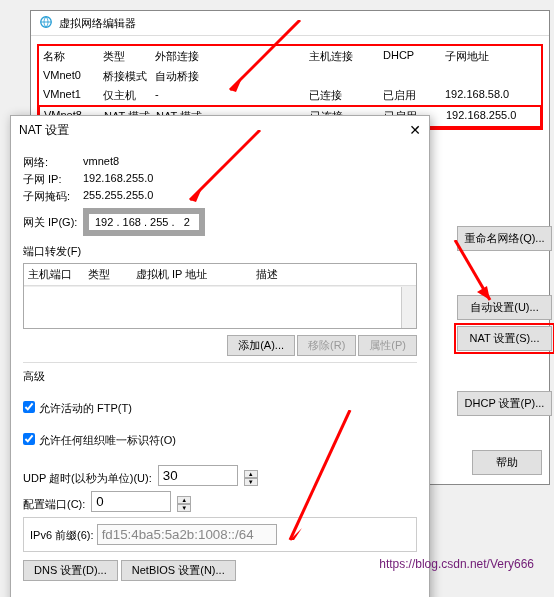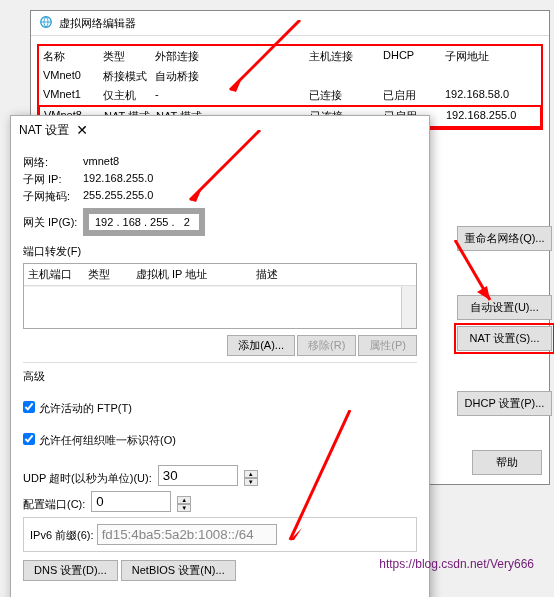--- a/index.html
+++ b/index.html
@@ -9,21 +9,21 @@
 .globe-icon svg { width: 14px; height: 14px; margin-right: 6px; }
 .main-table { border: 2px solid red; margin: 8px 6px 4px 6px; }
 .table-header { display: flex; font-weight: 400; padding: 3px 4px; }
 .table-row { display: flex; padding: 2px 4px; }
 .col1 { width: 60px; } .col2 { width: 52px; } .col3 { width: 154px; } .col4 { width: 74px; } .col5 { width: 62px; } .col6 { width: 90px; }
 .highlight-row { border: 2px solid red; margin: 0 -1px; padding: 2px 4px; }
 .btn-stack { position: absolute; right: 12px; top: 220px; width: 85px; }
 .win-btn { width: 95px; background: #e1e1e1; border: 1px solid #adadad; padding: 4px 6px; margin: 6px 0; font-size: 11px; text-align: center; cursor: pointer; }
 .win-btn.highlight { outline: 2px solid red; outline-offset: 1px; }
 .dialog { position: absolute; left: 10px; top: 115px; width: 420px; background: #fff; border: 1px solid #aaa; box-shadow: 2px 2px 10px rgba(0,0,0,.3); }
-.dialog-title { display: flex; padding: 6px 8px; font-size: 12px; gap: 7px; }
+.dialog-title { display: flex; justify-content: space-between; padding: 6px 8px; font-size: 12px; gap: 7px; }
 .close-x { cursor: pointer; font-size: 14px; }
 .dialog-body { padding: 8px 12px 12px 12px; }
 .info-row { display: flex; margin: 2px 0; }
 .info-label { width: 60px; }
 .gateway-row { display: flex; align-items: center; margin: 4px 0; }
 .gateway-input { border: 6px solid #a3a3a3; padding: 2px 6px; width: 122px; font-size: 11px; }
 .section-label { margin: 8px 0 4px 0; }
 .pf-table { border: 1px solid #aaa; margin-bottom: 6px; }
 .pf-header { display: flex; padding: 3px 4px; border-bottom: 1px solid #ddd; }
 .pc1 { width: 60px; } .pc2 { width: 48px; } .pc3 { width: 120px; } .pc4 { width: 80px; }

